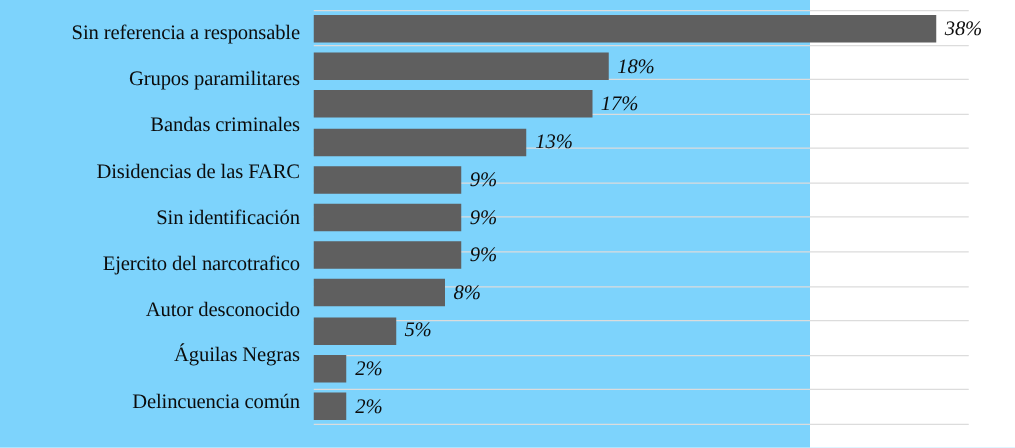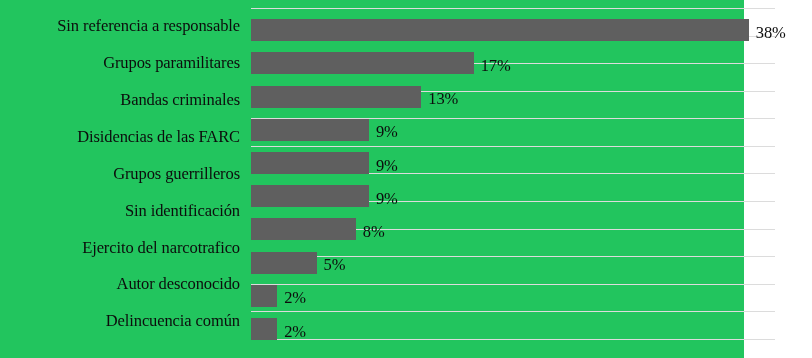--- a/index.html
+++ b/index.html
@@ -9,23 +9,23 @@
   }
   body {
     width: 812px;
     height: 358px;
     font-family: "Liberation Serif", "DejaVu Serif", serif;
     overflow: hidden;
   }
 
   #chart-root {
     position: relative;
-    width: 744px;
+    width: 648px;
     height: 358px;
-    background: #22c55e;
+    background: #7dd3fc;
   }
 
   
   .cat-labels {
     position: absolute;
     left: 0px;
     top: 8px;
     width: 246px;
     height: 332px;
     display: flex;
@@ -78,21 +78,22 @@
     top: 0;
     width: 100%;
     height: 100%;
     display: flex;
     flex-direction: column;
   }
   .bar-row {
     flex: 1 1 0;
     position: relative;
     display: flex;
-    align-items: flex-end;
+    align-items: center;
+    font-style: italic;
   }
   .bar {
     height: 22px;
     background: #5f5f5f;
     flex: 0 0 auto;
   }
   .bar-value {
     font-size: 16.5px;
     line-height: 1;
     color: #0c0c0c;
@@ -104,24 +105,24 @@
 </head>
 <body>
 
 <div id="chart-root">
 
   <div class="cat-labels">
       <div class="cat-label">Sin referencia a responsable</div>
       <div class="cat-label">Grupos paramilitares</div>
       <div class="cat-label">Bandas criminales</div>
       <div class="cat-label">Disidencias de las FARC</div>
-      <div class="cat-label">Grupos guerrilleros</div>
       <div class="cat-label">Sin identificación</div>
       <div class="cat-label">Ejercito del narcotrafico</div>
       <div class="cat-label">Autor desconocido</div>
+      <div class="cat-label">Águilas Negras</div>
       <div class="cat-label">Delincuencia común</div>
     </div>
 
   <div class="plot">
     <div class="gridlines">
         <div class="gridrow first"></div>
         <div class="gridrow"></div>
         <div class="gridrow"></div>
         <div class="gridrow"></div>
         <div class="gridrow"></div>
@@ -130,20 +131,24 @@
         <div class="gridrow"></div>
         <div class="gridrow"></div>
         <div class="gridrow"></div>
         <div class="gridrow"></div>
         <div class="gridrow"></div>
       </div>
     <div class="bars">
         <div class="bar-row">
           <div class="bar" style="width: 95%; background: rgb(95, 95, 95);"></div>
           <div class="bar-value">38%</div>
+        </div>
+        <div class="bar-row">
+          <div class="bar" style="width: 45%; background: rgb(95, 95, 95);"></div>
+          <div class="bar-value">18%</div>
         </div>
         <div class="bar-row">
           <div class="bar" style="width: 42.5%; background: rgb(95, 95, 95);"></div>
           <div class="bar-value">17%</div>
         </div>
         <div class="bar-row">
           <div class="bar" style="width: 32.5%; background: rgb(95, 95, 95);"></div>
           <div class="bar-value">13%</div>
         </div>
         <div class="bar-row">

